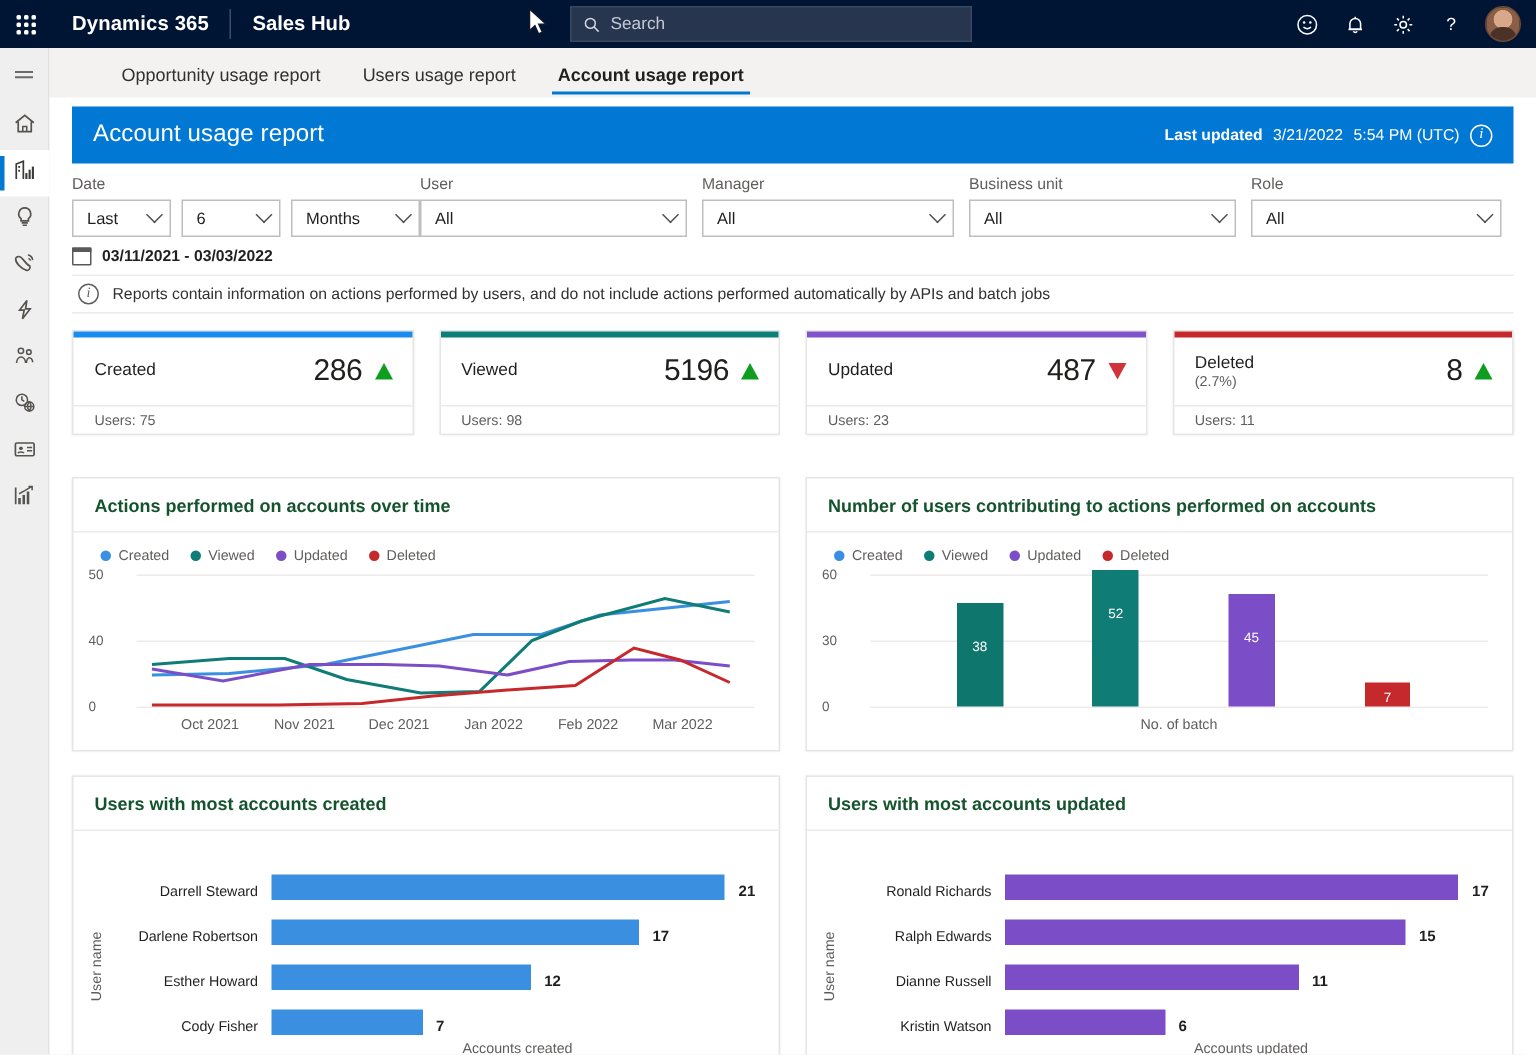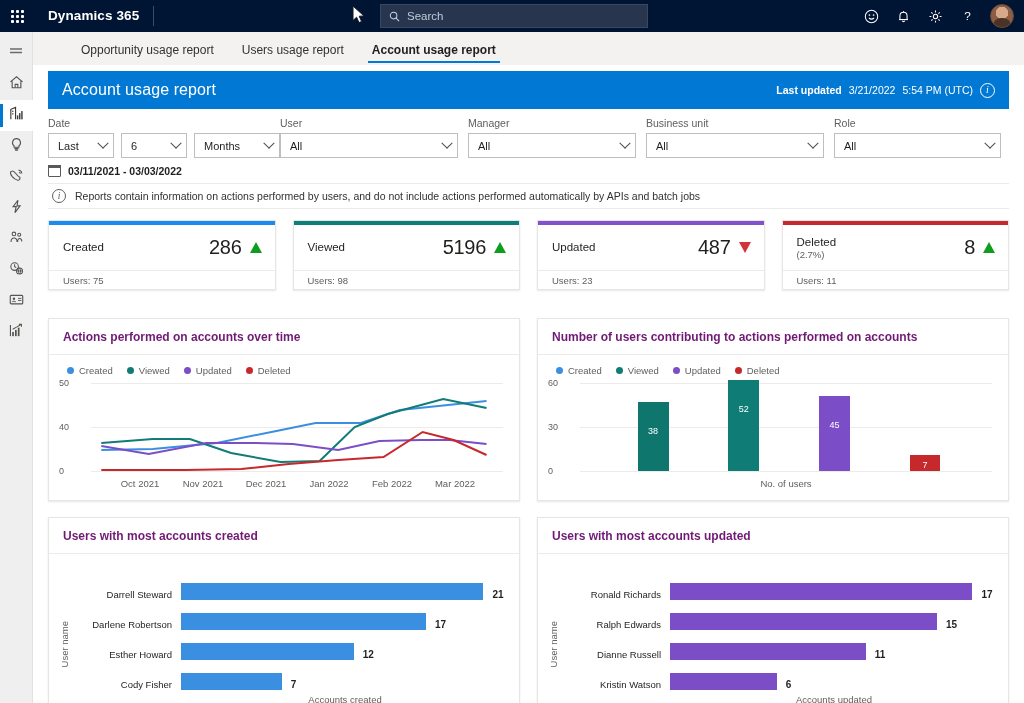--- a/index.html
+++ b/index.html
@@ -148,21 +148,21 @@
   .tri-up { width: 0; height: 0; border-left: 6.5px solid transparent; border-right: 6.5px solid transparent; border-bottom: 11px solid #0f9d1f; }
   .tri-down { width: 0; height: 0; border-left: 6.5px solid transparent; border-right: 6.5px solid transparent; border-top: 11px solid #d13438; }
   .kpi-foot { border-top: 1px solid #edebe9; height: 19px; display:flex; align-items:center; padding: 0 14px; font-size: 9.5px; color: #605e5c; }
   
   .charts { position: absolute; left: 15px; top: 253px; width: 961px; }
   .chart-row { display: flex; gap: 17px; margin-bottom: 16px; }
   .card {
     flex: 1; background: #fff; border: 1px solid #e8e6e4;
     box-shadow: 0 .6px 1.8px rgba(0,0,0,.10);
   }
-  .card-title { font-size: 12px; font-weight: bold; color: #701a75; padding: 11px 14px 10px 14px; }
+  .card-title { font-size: 12px; font-weight: bold; color: #14532d; padding: 11px 14px 10px 14px; }
   .card-body { border-top: 1px solid #edebe9; padding: 8px 10px 6px 10px; position: relative; }
   .legend { display: flex; gap: 14px; padding: 2px 0 0 8px; }
   .legend-item { display: flex; align-items: center; gap: 5px; font-size: 9.5px; color: #605e5c; }
   .dot { width: 7px; height: 7px; border-radius: 50%; }
   .plot { position: relative; }
   .ytick { position: absolute; font-size: 9px; color: #605e5c; width: 26px; }
   .gridline { position: absolute; height: 1px; background: #edebe9; }
   .xtick { position: absolute; font-size: 9.5px; color: #605e5c; transform: translateX(-50%); white-space: nowrap; }
   .axis-caption { text-align: center; font-size: 9.5px; color: #605e5c; }
   .bar-v { position: absolute; bottom: 0; }
@@ -195,20 +195,21 @@
           <i></i>
           <i></i>
           <i></i>
           <i></i>
           <i></i>
           <i></i>
         </div>
     </div>
     <div class="brand">Dynamics 365</div>
     <div class="brand-divider"></div>
+    <div class="apptitle">Sales Hub</div>
 
     <svg class="cursor-arrow" width="14" height="19" viewBox="0 0 14 19">
       <path d="M1 1 L1 15.5 L4.6 12.2 L7 17.6 L9.6 16.4 L7.2 11.2 L12 11 Z" fill="#ffffff" stroke="#11182b" stroke-width="1"></path>
     </svg>
 
     <div class="searchbox">
       <span class="mag">
         <svg width="11" height="11" viewBox="0 0 12 12">
             <circle cx="5" cy="5" r="3.6" fill="none" stroke="#cfd6e2" stroke-width="1.1"></circle>
             <line x1="7.7" y1="7.7" x2="11" y2="11" stroke="#cfd6e2" stroke-width="1.1"></line>
@@ -565,21 +566,21 @@
                 <div class="bar-v" style="left:36%; width:7.5%; height:91px; background:#107c76;">
                   <span>52</span>
                 </div>
                 <div class="bar-v" style="left:58%; width:7.5%; height:75px; background:#7b4ec7;">
                   <span>45</span>
                 </div>
                 <div class="bar-v short" style="left:80%; width:7.5%; height:16px; background:#c5292b;">
                   <span>7</span>
                 </div>
               </div>
-              <div class="axis-caption" style="position:absolute; left:32px; right:6px; top:96px;">No. of users</div>
+              <div class="axis-caption" style="position:absolute; left:32px; right:6px; top:96px;">No. of batch</div>
             </div>
           </div>
         </div>
       </div>
 
       <div class="chart-row">
 
         <div class="card">
           <div class="card-title">Users with most accounts created</div>
           <div class="card-body" style="padding-bottom:10px;">

